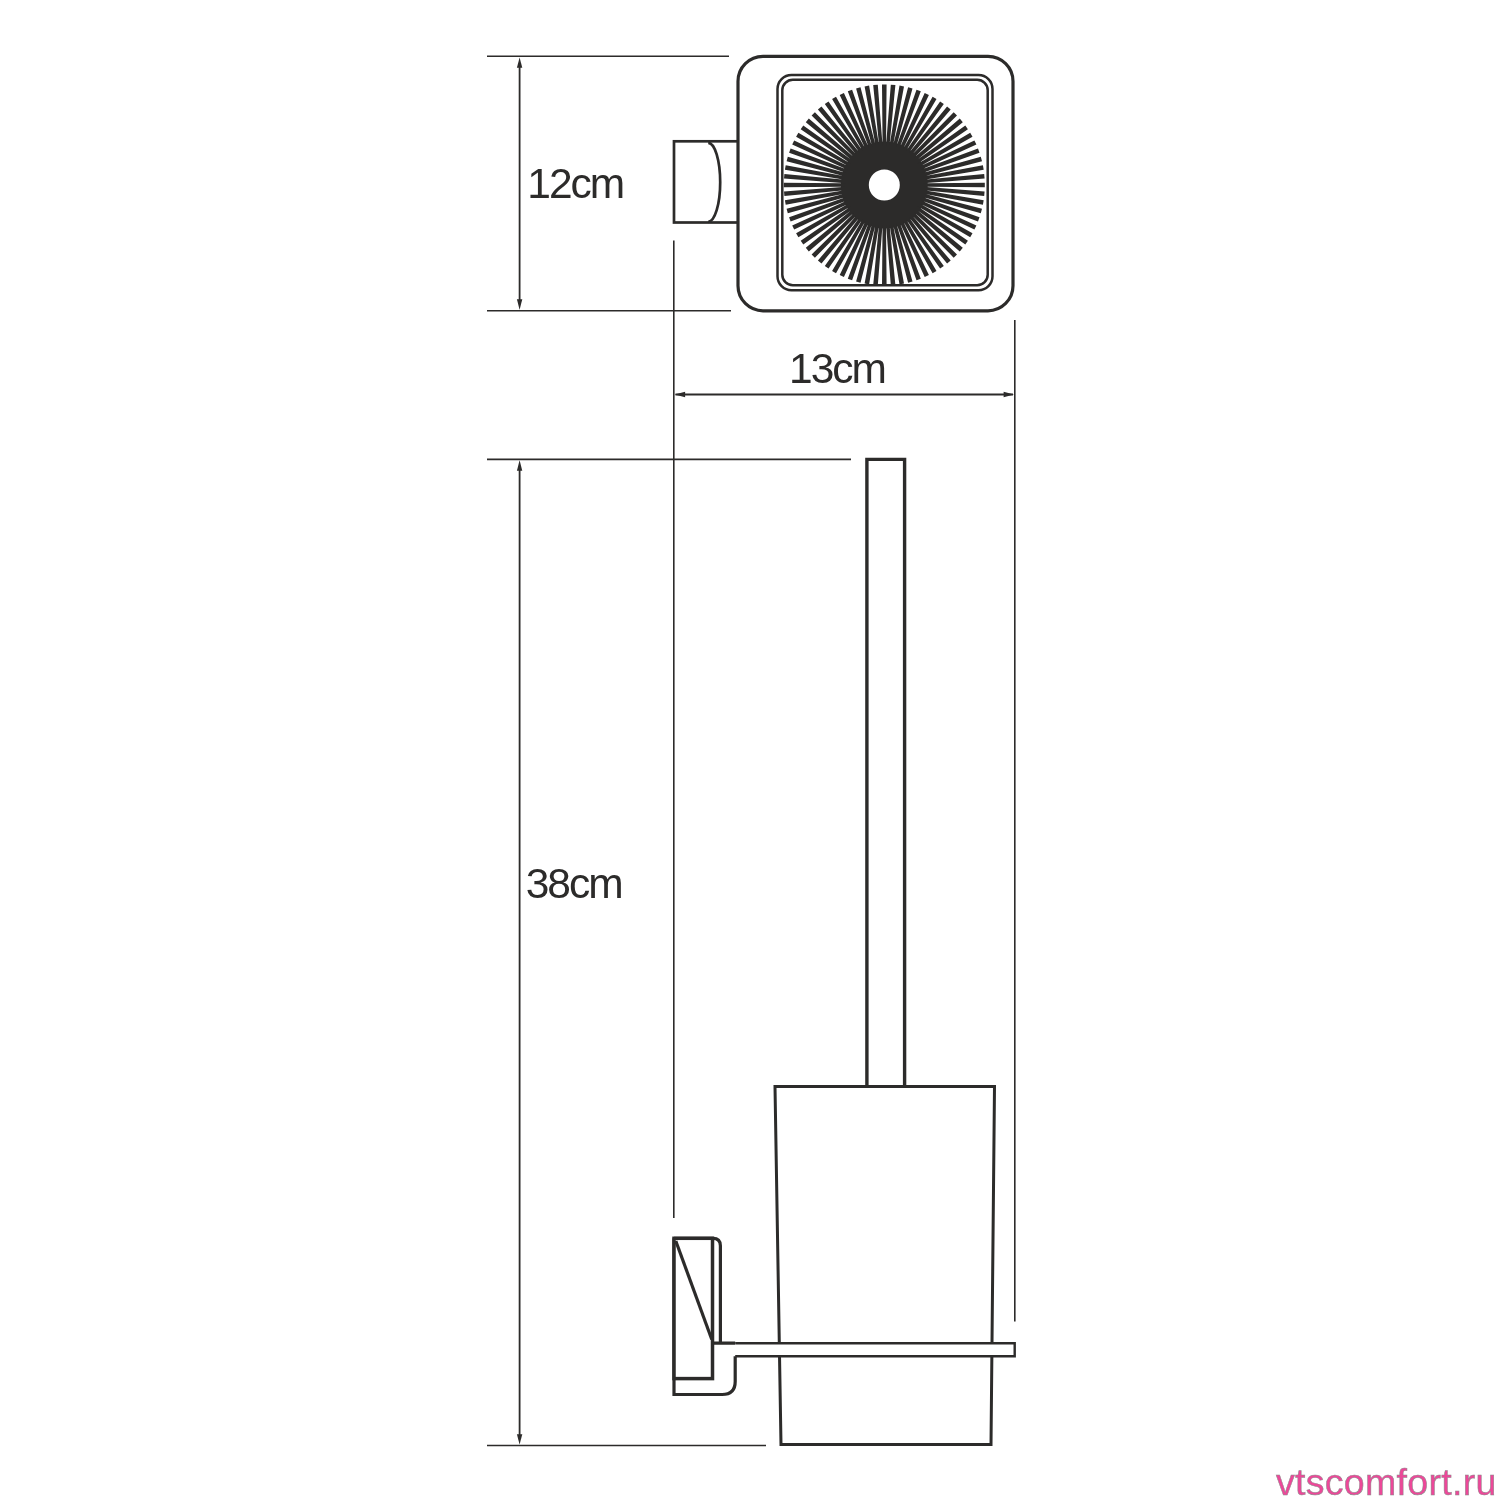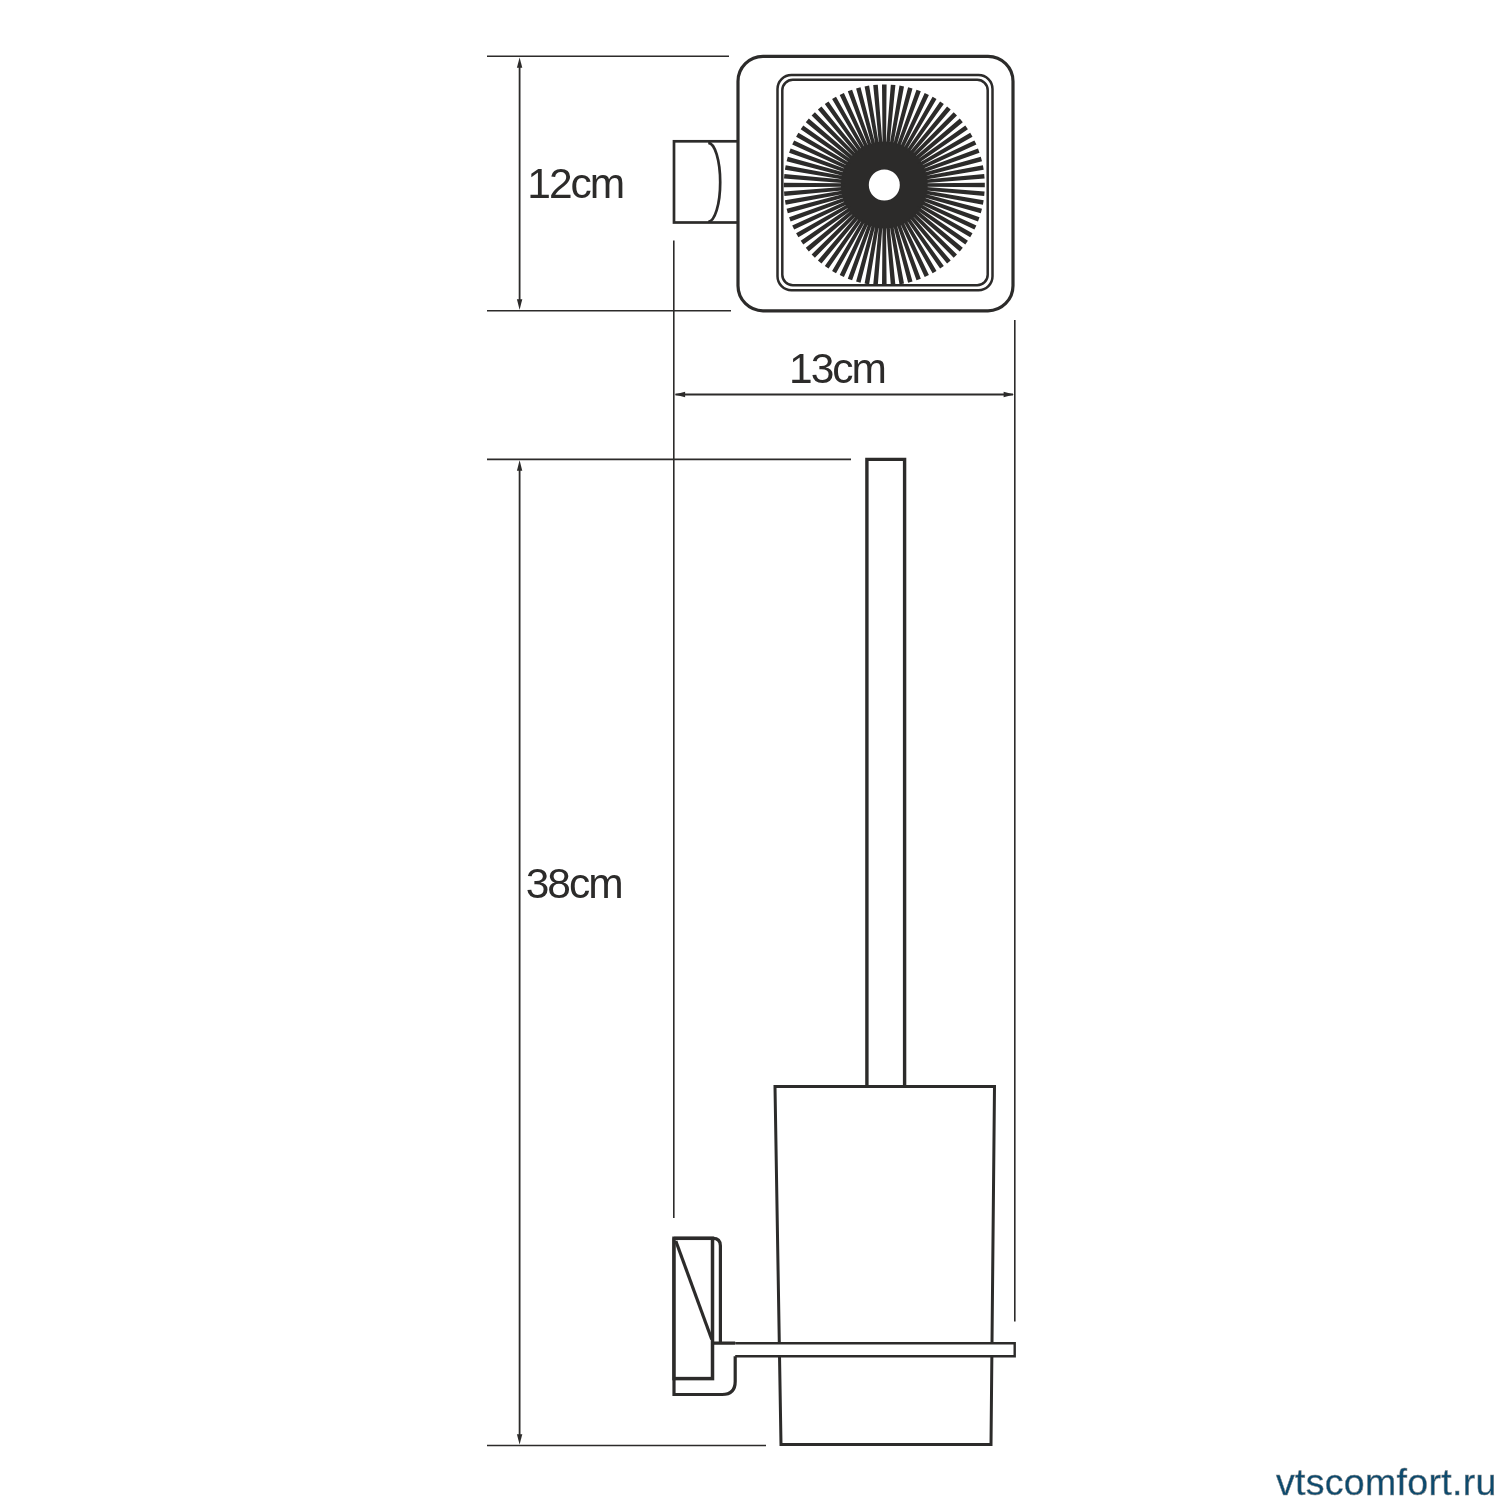--- a/index.html
+++ b/index.html
@@ -63,14 +63,14 @@
 
   <path d="M674 1238.3 H712.9 Q720.4 1238.3 720.4 1245.8 V1343.2 H735.2 V1381.5 Q735.2 1394.5 722.2 1394.5 H674 Z" fill="#ffffff" stroke="none"></path>
 
   <path d="M674 1238.3 H712.9 Q720.4 1238.3 720.4 1245.8 V1343.2 M711.4 1343.2 H735.2 M735.2 1356.2 V1381.5 Q735.2 1394.5 722.2 1394.5 H674 V1238.3" stroke="#2c2b2a" stroke-width="3.2" fill="none"></path>
 
   <rect x="674" y="1238.3" width="38.5" height="140.3" stroke="#2c2b2a" stroke-width="3.5" fill="#ffffff"></rect>
   <line x1="675.8" y1="1241" x2="711.8" y2="1339.5" stroke="#2c2b2a" stroke-width="3.2"></line>
 
   <path d="M735.2 1343.2 H1014.7 V1356.2 H735.2" stroke="#2c2b2a" stroke-width="2.4" fill="#ffffff"></path>
 </svg>
-<div style="opacity:0.999;position:absolute;left:1276px;top:1463.5px;font-family:'Liberation Sans',sans-serif;font-size:37.5px;line-height:1;color:#0c4a6e;letter-spacing:0.3px;-webkit-text-stroke:0.5px #8b8b8b;">vtscomfort.ru</div>
+<div style="opacity:0.999;position:absolute;left:1276px;top:1463.5px;font-family:'Liberation Sans',sans-serif;font-size:37.5px;line-height:1;color:#ec4899;letter-spacing:0.3px;-webkit-text-stroke:0.5px #8b8b8b;">vtscomfort.ru</div>
 </div>
 
 </body></html>

